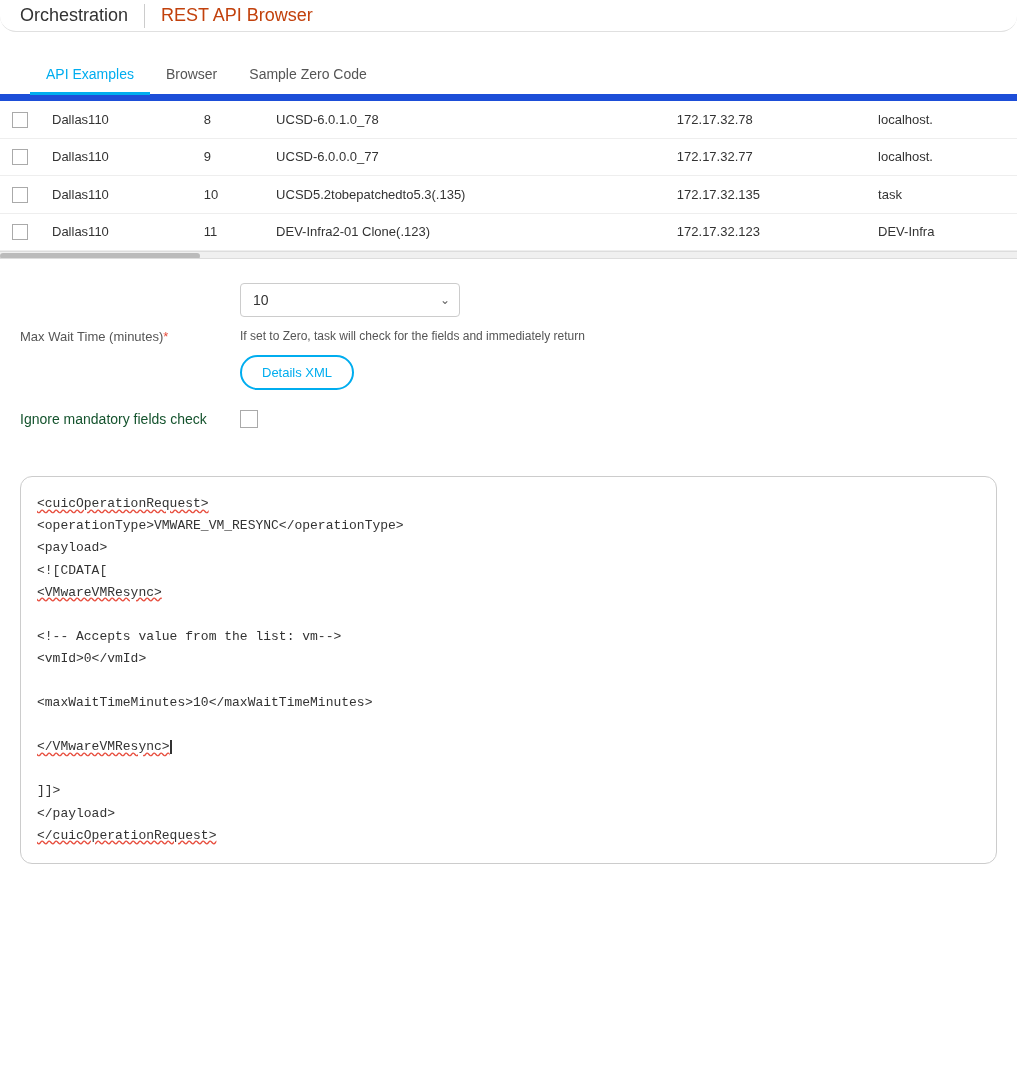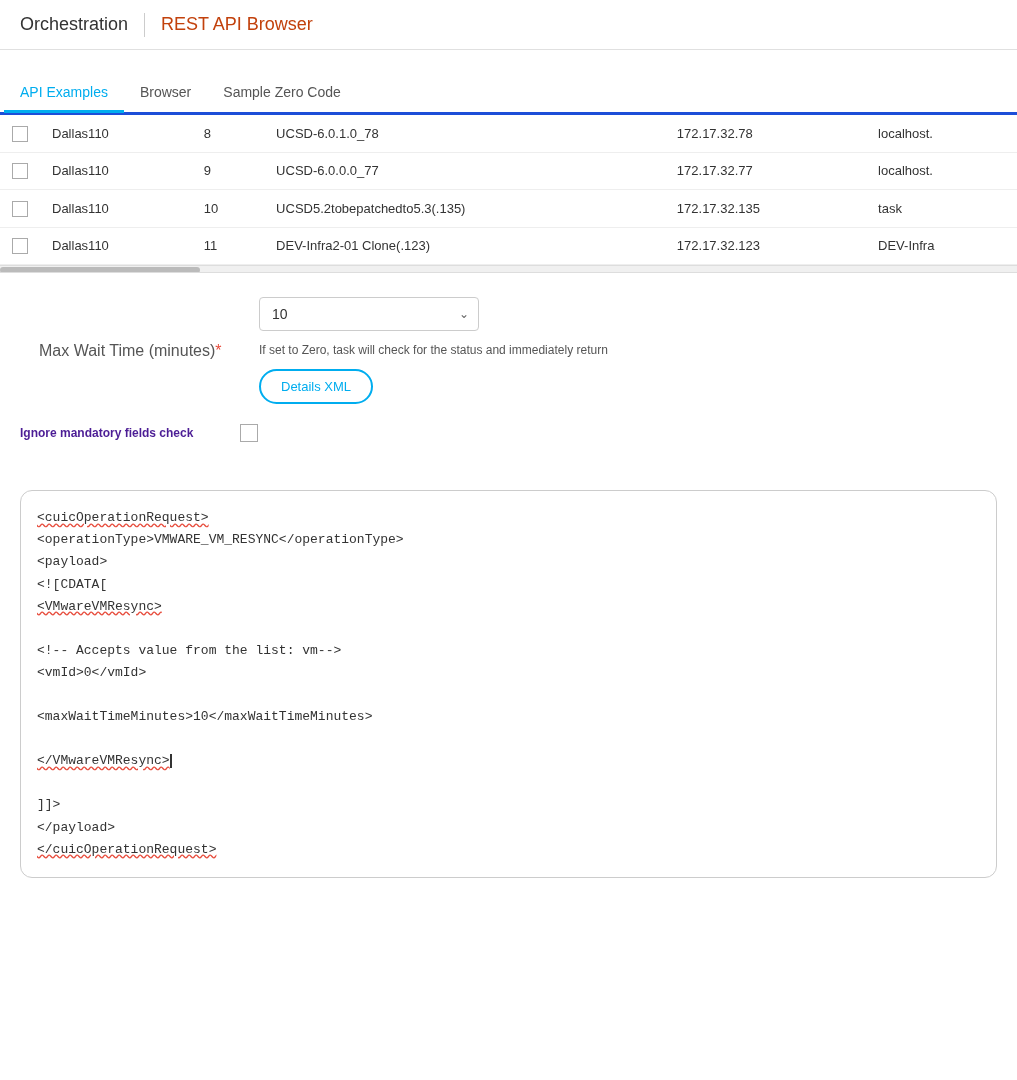--- a/index.html
+++ b/index.html
@@ -11,44 +11,45 @@
       width: 1017px;
       min-height: 1080px;
     }
 
     
     .header {
       display: flex;
       align-items: center;
       padding: 8px 20px;
       border-bottom: 1px solid #e0e0e0;
-      height: 50px;
+      height: 32px;
+      border-radius: 19px;
     }
     .header-title {
       font-size: 18px;
       font-weight: 400;
       color: #333;
     }
     .header-divider {
       width: 1px;
       height: 24px;
       background: #ccc;
       margin: 0 16px;
     }
     .header-subtitle {
       font-size: 18px;
       font-weight: 400;
       color: #c2410c;
     }
 
     
     .tabs-container {
-      padding: 0 4px;
+      padding: 0 30px;
       margin-top: 24px;
-      border-bottom: 3px solid #1d4ed8;
+      border-bottom: 7px solid #1d4ed8;
     }
     .tabs {
       display: flex;
       gap: 0;
     }
     .tab {
       padding: 10px 16px;
       cursor: pointer;
       font-size: 14px;
       color: #555;
@@ -123,22 +124,21 @@
     }
     .form-row {
       display: flex;
       align-items: center;
       margin-bottom: 20px;
       gap: 20px;
     }
     .form-label {
       min-width: 200px;
       color: #555;
-      font-size: 16px;
-      margin-left: 19px;
+      font-size: 13px;
     }
     .form-label .required {
       color: #e74c3c;
     }
     .form-control-area {
       flex: 1;
       display: flex;
       flex-direction: column;
       gap: 8px;
     }
@@ -190,23 +190,22 @@
 
     
     .check-row {
       display: flex;
       align-items: center;
       gap: 20px;
       margin-bottom: 24px;
     }
     .check-label {
       min-width: 200px;
-      color: #4c1d95;
-      font-size: 12px;
-      font-weight: bold;
+      color: #14532d;
+      font-size: 14px;
     }
     .check-box {
       width: 18px;
       height: 18px;
       border: 1px solid #aaa;
       background: #fff;
       cursor: pointer;
       appearance: none;
       -webkit-appearance: none;
       display: inline-block;
@@ -339,21 +338,21 @@
         <select class="select-field">
           <option value="10" selected="">10</option>
           <option value="0">0</option>
           <option value="5">5</option>
           <option value="15">15</option>
           <option value="20">20</option>
           <option value="30">30</option>
         </select>
         <span class="select-chevron">⌄</span>
       </div>
-      <div class="hint-text">If set to Zero, task will check for the status and immediately return</div>
+      <div class="hint-text">If set to Zero, task will check for the fields and immediately return</div>
       <div>
         <button class="generate-btn">Details XML</button>
       </div>
     </div>
   </div>
 
   <div class="check-row">
     <div class="check-label">Ignore mandatory fields check</div>
     <input type="checkbox" class="check-box" style="">
   </div>

